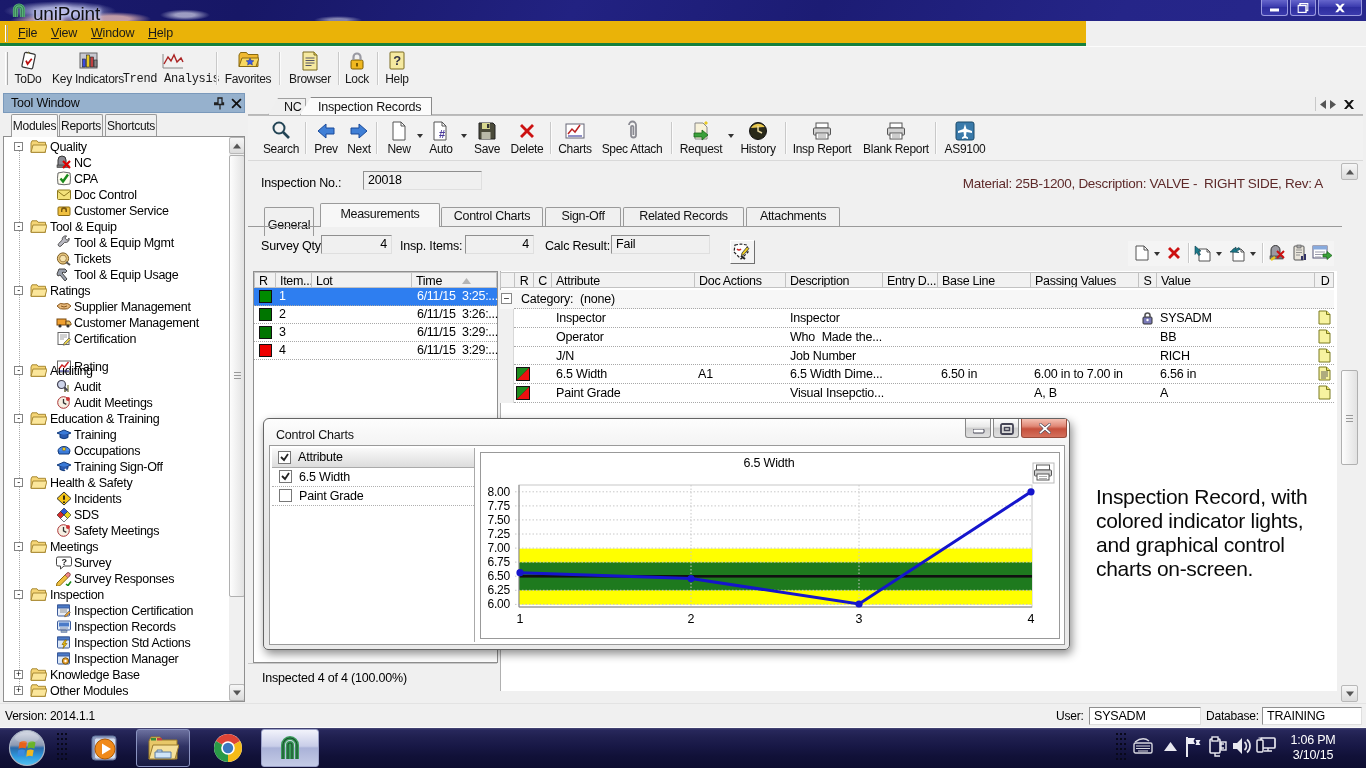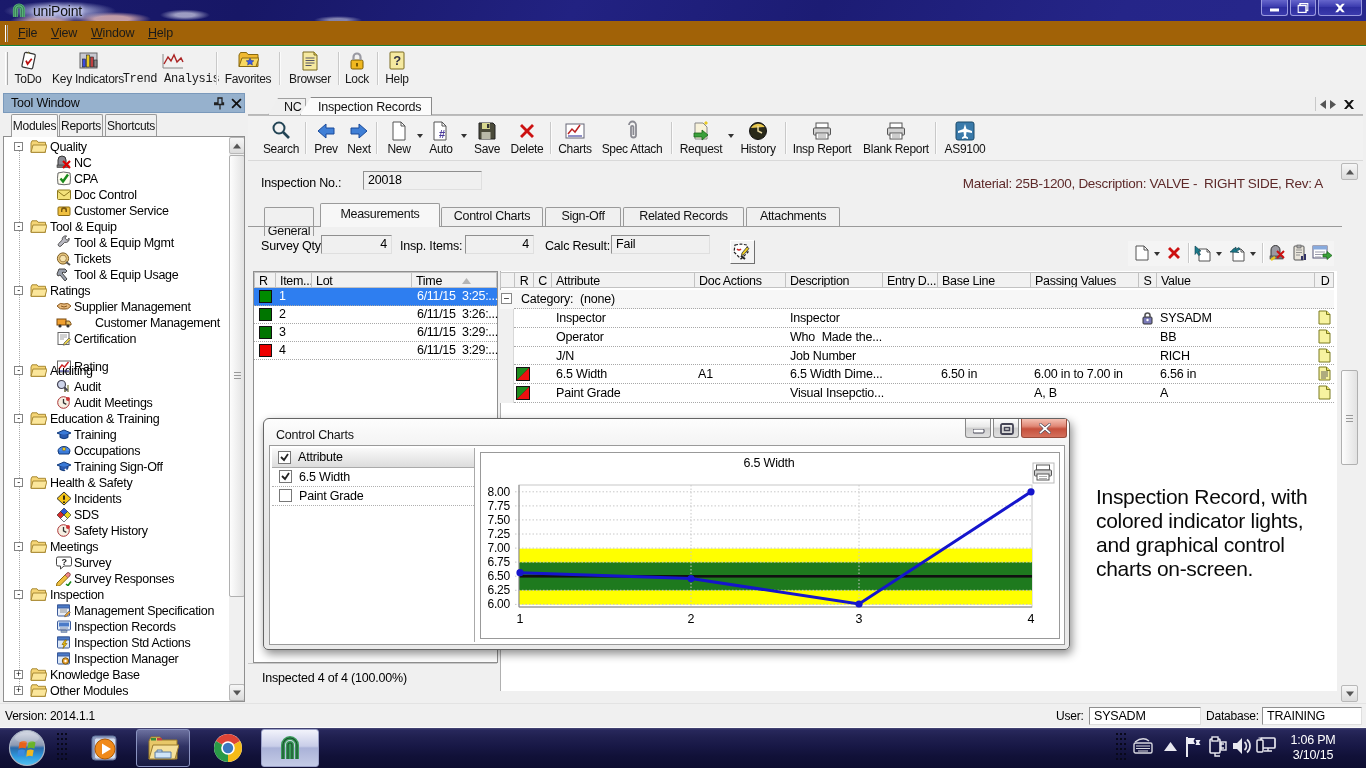--- a/index.html
+++ b/index.html
@@ -11,29 +11,29 @@
 
 #titlebar { left:0; top:0; width:1366px; height:21px;
   background:
     radial-gradient(ellipse 75px 13px at 60px 11px, rgba(185,190,228,.8) 0 30%, rgba(185,190,228,0) 75%),
     radial-gradient(ellipse 50px 9px at 112px 19px, rgba(235,188,182,.8) 0 35%, rgba(235,188,182,0) 78%),
     radial-gradient(ellipse 45px 9px at 45px 21px, rgba(238,190,180,.7) 0 35%, rgba(238,190,180,0) 78%),
     radial-gradient(ellipse 32px 7px at 185px 15px, rgba(245,245,255,.6) 0 30%, rgba(245,245,255,0) 78%),
     radial-gradient(ellipse 30px 5px at 338px 20px, rgba(255,255,255,.45) 0 30%, rgba(255,255,255,0) 80%),
     linear-gradient(115deg, #1a1a6c 0%, #171766 18%, #222282 42%, #1c1c74 60%, #252588 82%, #27278c 100%);
   background-color:#1d1d6e; }
-#titlebar .title { position:absolute; left:33px; top:3px; font-size:14px; color:#111;
+#titlebar .title { position:absolute; left:33px; top:3px; font-size:19px; color:#111;
   text-shadow:0 0 4px #cfd4ff,0 0 6px #c8c8ee,1px 1px 3px #bfc6f2; }
 .capbtn { position:absolute; top:0; height:16px; border:1px solid #9a9ae0; border-top:none;
   background:linear-gradient(#6666cc 0%, #3b3bae 45%, #2e2ea0 50%, #3a3aac 100%);
   border-radius:0 0 3px 3px; color:#fff; }
 .capbtn svg { position:absolute; left:50%; top:50%; transform:translate(-50%,-50%); }
 
 
-#menubar { left:0; top:21px; width:1366px; height:25px; background:#a16207; border-bottom:1px solid #15803d; }
+#menubar { left:0; top:21px; width:1086px; height:25px; background:#eab308; border-bottom:3px solid #15803d; }
 .grip { position:absolute; width:3px; border-left:1px solid #fff; border-right:1px solid #a8a8a8; }
 .menuitem { position:absolute; top:5px; font-size:12.5px; color:#1a1a1a; }
 .menuitem u { text-decoration:underline; }
 
 
 #toolbar1 { left:0; top:46px; width:1366px; height:44px; background:#f1f1f1; border-top:1px solid #fcfcfc; }
 .tbtn { position:absolute; top:4px; text-align:center; color:#1a1a1a; font-size:12px; letter-spacing:-0.3px; white-space:nowrap; }
 .tbtn .ic { display:block; margin:0 auto 1px auto; width:20px; height:20px; }
 .tsep { position:absolute; top:5px; height:33px; width:2px; border-left:1px solid #c9c9c9; border-right:1px solid #fbfbfb; }
 
@@ -277,21 +277,21 @@
             </svg>
             <span class="lbl" style="left:70px;">Supplier Management</span>
           </div>
       <div class="trow" style="top:178px;width:240px;">
             <svg class="tico" width="16" height="15" viewBox="0 0 16 15" style="left:52px">
               <rect x="1" y="4" width="9" height="6" fill="#f0a030" stroke="#7a4a10"></rect>
               <path d="M10 6 h3.5 l1.5 2.5 V10 h-5 z" fill="#e8c060" stroke="#7a4a10"></path>
               <circle cx="4" cy="11" r="1.6" fill="#333"></circle>
               <circle cx="12" cy="11" r="1.6" fill="#333"></circle>
             </svg>
-            <span class="lbl" style="left:70px;margin-left:21px;">Customer Management</span>
+            <span class="lbl" style="left:70px;">Customer Management</span>
           </div>
       <div class="trow" style="top:194px;width:240px;">
             <svg class="tico" width="16" height="15" viewBox="0 0 16 15" style="left:52px">
               <rect x="2" y="1.5" width="11" height="12" fill="#fff" stroke="#666"></rect>
               <path d="M4 4 h7 M4 6 h7 M4 8 h4" stroke="#999" stroke-width="0.9"></path>
               <path d="M8 12 l5-5 1.6 1.6 -5 5 -2.2 .6 z" fill="#e8d24a" stroke="#555" stroke-width="0.7"></path>
             </svg>
             <span class="lbl" style="left:70px;">Certification</span>
           </div>
       <div class="trow" style="top:210px;width:240px;margin-top:12px;">
@@ -381,21 +381,21 @@
               <path d="M8 8 L11.5 11.5 L8 15 L4.5 11.5 z" fill="#fff" stroke="#222" stroke-width="0.6"></path>
             </svg>
             <span class="lbl" style="left:70px;">SDS</span>
           </div>
       <div class="trow" style="top:386px;width:240px;">
             <svg class="tico" width="16" height="15" viewBox="0 0 16 15" style="left:52px">
               <circle cx="7.5" cy="7.5" r="5.8" fill="#f6efe2" stroke="#a33"></circle>
               <path d="M7.5 4 v3.8 l2.8 1.6" stroke="#333" stroke-width="1.3" fill="none"></path>
               <circle cx="12" cy="4" r="2" fill="#c33"></circle>
             </svg>
-            <span class="lbl" style="left:70px;">Safety History</span>
+            <span class="lbl" style="left:70px;">Safety Meetings</span>
           </div>
       <div class="trow" style="top:402px;width:240px;">
             <span class="expbox" style="left:10px;top:3px;">-</span>
             <svg class="tico" width="17" height="15" viewBox="0 0 17 15" style="left:26px">
               <path d="M1 4 l1-2.2 h5 l1 1.5 h7.5 v10 H1 z" fill="#f5d576" stroke="#a98a35"></path>
               <path d="M1 13.3 L3 6 h14 l-2 7.3 z" fill="#fbe69a" stroke="#a98a35"></path>
             </svg>
             <span class="lbl" style="left:46px;">Meetings</span>
           </div>
       <div class="trow" style="top:418px;width:240px;">
@@ -421,21 +421,21 @@
             </svg>
             <span class="lbl" style="left:46px;">Inspection</span>
           </div>
       <div class="trow" style="top:466px;width:240px;">
             <svg class="tico" width="16" height="15" viewBox="0 0 16 15" style="left:52px">
               <rect x="1.5" y="2" width="12" height="11" rx="1" fill="#e8eef8" stroke="#3a5a9a"></rect>
               <rect x="1.5" y="2" width="12" height="3" fill="#4a7ac8" stroke="#3a5a9a"></rect>
               <path d="M4 7 h7 M4 9 h7" stroke="#888" stroke-width="0.9"></path>
               <path d="M9 12 l4-4 1.4 1.4 -4 4 -1.8 .4 z" fill="#e8a030" stroke="#555" stroke-width="0.6"></path>
             </svg>
-            <span class="lbl" style="left:70px;">Management Specification</span>
+            <span class="lbl" style="left:70px;">Inspection Certification</span>
           </div>
       <div class="trow" style="top:482px;width:240px;">
             <svg class="tico" width="16" height="15" viewBox="0 0 16 15" style="left:52px">
               <rect x="1.5" y="2" width="13" height="9" rx="1" fill="#dce8f8" stroke="#3a5a9a"></rect>
               <rect x="3" y="3.5" width="10" height="4" fill="#4a7ac8"></rect>
               <path d="M4 9 h8 M4 10.5 h6" stroke="#7a8aa8" stroke-width="0.9"></path>
               <rect x="5" y="11.5" width="6" height="1.8" fill="#9ab" stroke="#3a5a9a" stroke-width="0.5"></rect>
             </svg>
             <span class="lbl" style="left:70px;">Inspection Records</span>
           </div>
@@ -572,21 +572,21 @@
                 <rect x="2" y="2" width="18" height="18" rx="2" fill="#3a7aaa" stroke="#1a4a6a"></rect>
                 <path d="M11 4 l1.5 5 5.5 2 v2 l-5.5-1 -.5 4 2 1.5 v1.5 l-3-1 -3 1 v-1.5 l2-1.5 -.5-4 -5.5 1 v-2 l5.5-2 z" fill="#fff"></path>
               </svg></span>AS9100</div>
   </div>
   <span style="position:absolute;left:13px;top:84px;font-size:12.5px;">Inspection No.:</span>
   <div class="inset" style="left:115px;top:79px;width:119px;height:19px;">
           <span style="position:absolute;left:4px;top:1px;">20018</span>
         </div>
   <span style="position:absolute;right:40px;top:84px;font-size:13.5px;letter-spacing:-0.3px;color:#5e2a2a;">Material: 25B-1200, Description: VALVE -&nbsp; RIGHT SIDE, Rev: A</span>
   <div style="position:absolute;left:0;top:134px;width:1094px;height:1px;background:#9a9a9a;z-index:2;"></div>
-  <div class="ftab" style="left:16px;top:115px;width:50px;height:29px;padding-top:16px;">General</div>
+  <div class="ftab" style="left:16px;top:115px;width:50px;height:29px;padding-top:10px;">General</div>
   <div class="ftab active" style="left:72px;top:111px;width:120px;height:24px;padding-top:3px;">Measurements</div>
   <div class="ftab" style="left:193px;top:115px;width:102px;height:20px;padding-top:1px;">Control Charts</div>
   <div class="ftab" style="left:297px;top:115px;width:76px;height:20px;padding-top:1px;">Sign-Off</div>
   <div class="ftab" style="left:375px;top:115px;width:121px;height:20px;padding-top:1px;">Related Records</div>
   <div class="ftab" style="left:498px;top:115px;width:94px;height:20px;padding-top:1px;">Attachments</div>
   <span style="position:absolute;left:13px;top:147px;font-size:12.5px;">Survey Qty:</span>
   <div class="inset" style="left:73px;top:143px;width:71px;height:19px;text-align:right;padding-right:4px;padding-top:1px;">4</div>
   <span style="position:absolute;left:152px;top:147px;font-size:12.5px;">Insp. Items:</span>
   <div class="inset" style="left:217px;top:143px;width:69px;height:19px;text-align:right;padding-right:4px;padding-top:1px;">4</div>
   <span style="position:absolute;left:297px;top:147px;font-size:12.5px;">Calc Result:</span>

